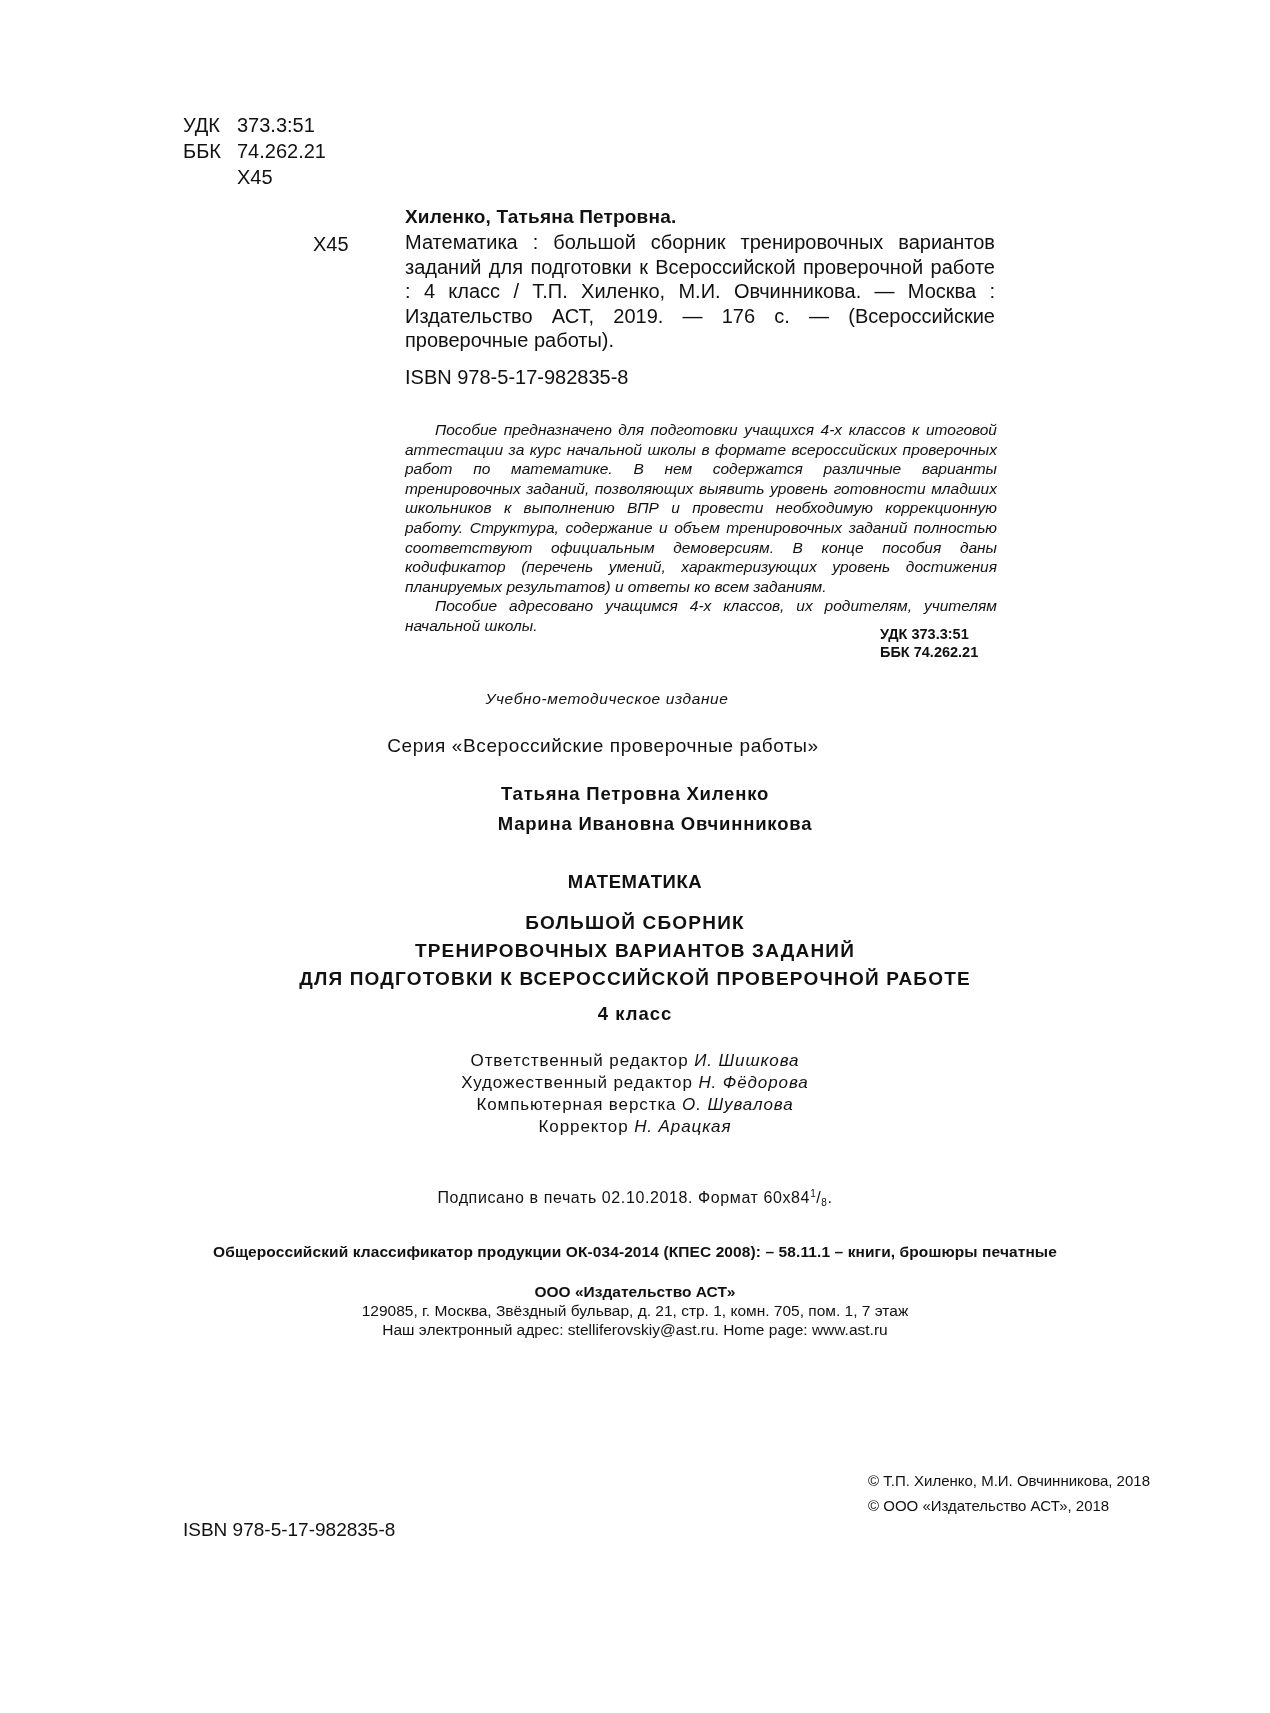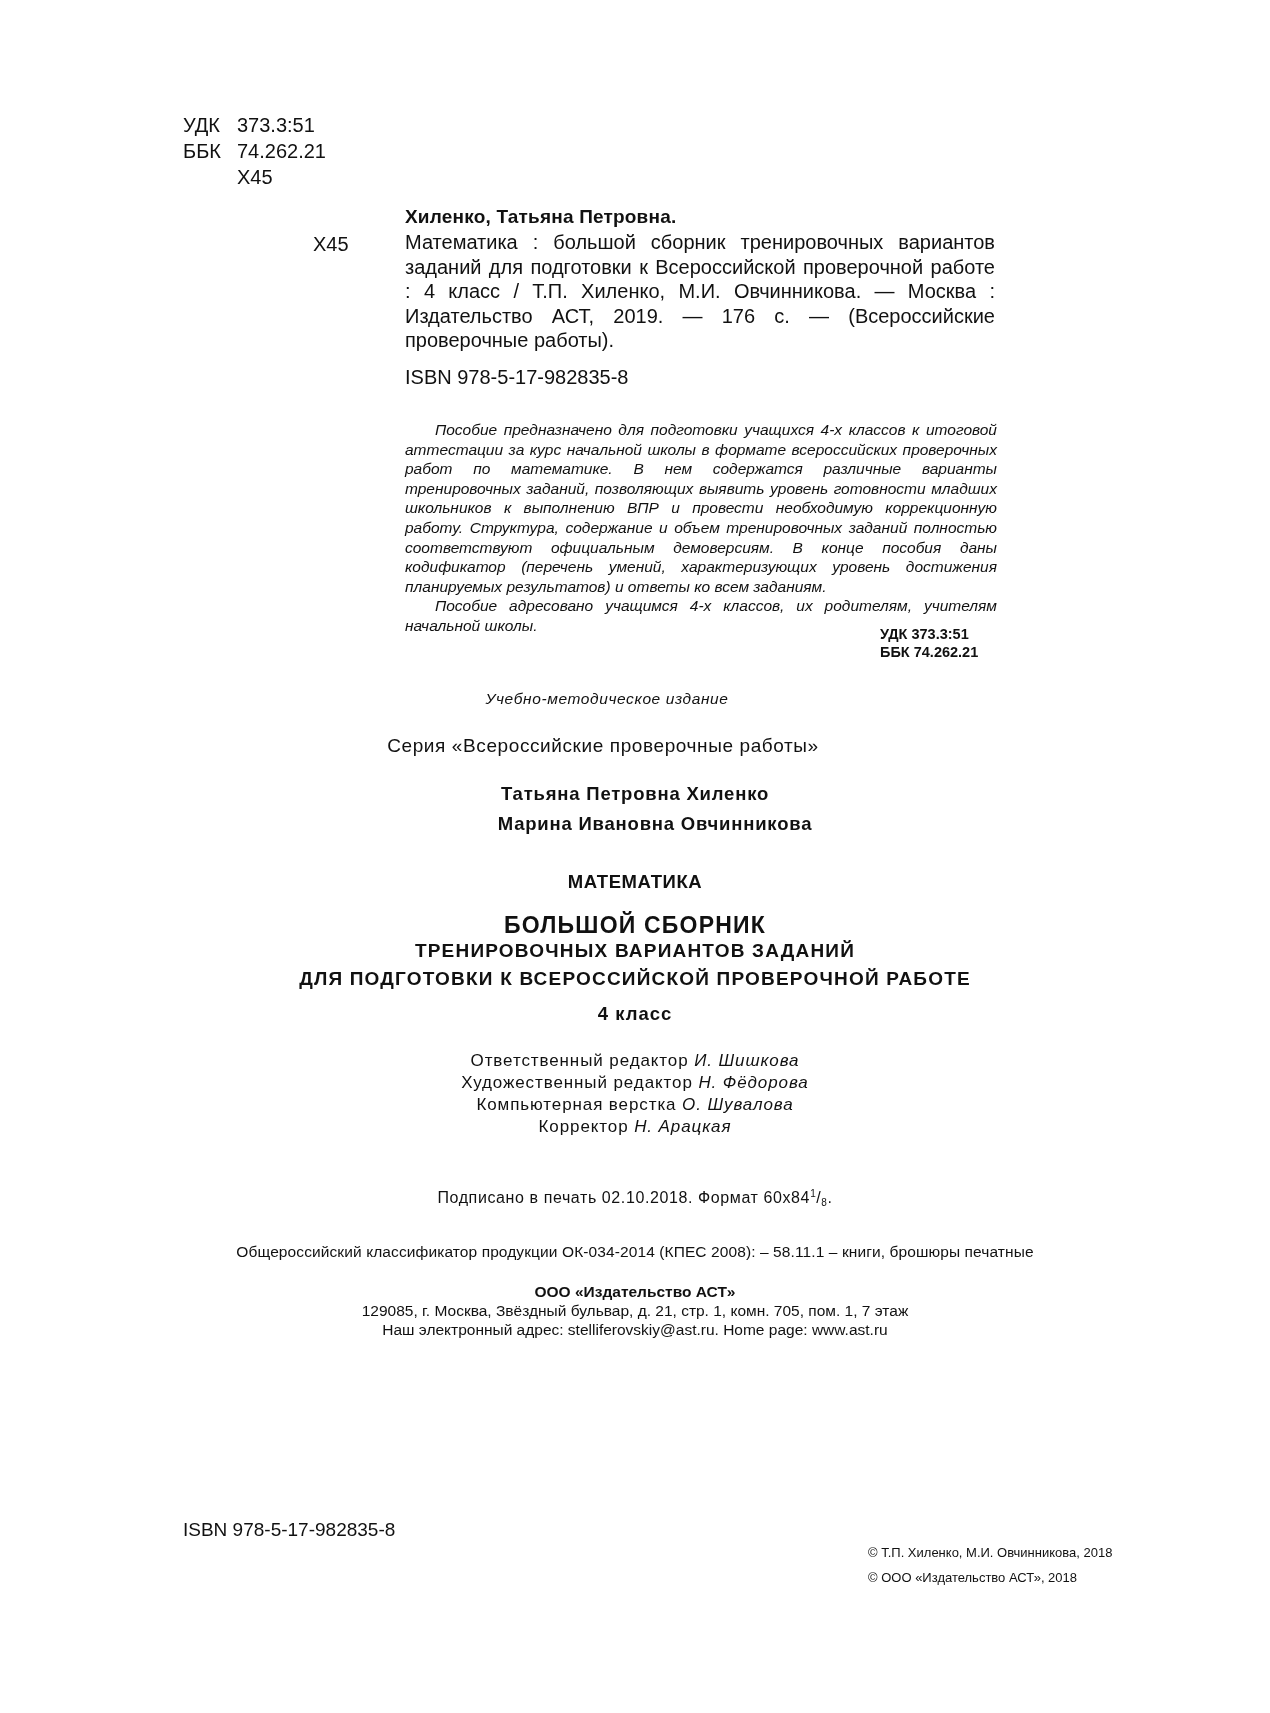--- a/index.html
+++ b/index.html
@@ -20,39 +20,39 @@
   #card-abstract p { margin: 0; text-indent: 30px; }
   #card-codes { left: 880px; top: 625px; font-size: 14.5px; line-height: 18px; font-weight: bold; text-align: left; }
 
   
   .centerline { left: 0; width: 1270px; text-align: center; }
   #ed-type { top: 690px; font-size: 15.5px; font-style: italic; letter-spacing: 0.6px; left: -28px; }
   #series { top: 735px; font-size: 19px; letter-spacing: 0.6px; left: -32px; }
   #auth1 { top: 783px; font-size: 18.5px; font-weight: bold; letter-spacing: 0.8px; }
   #auth2 { top: 813px; font-size: 18.5px; font-weight: bold; letter-spacing: 0.8px; padding-left: 20px; }
   #subject { top: 871px; font-size: 18.5px; font-weight: bold; letter-spacing: 0.6px; }
-  #title1 { top: 912px; font-size: 23px; font-weight: bold; letter-spacing: 1.2px; }
+  #title1 { top: 912px; font-size: 19px; font-weight: bold; letter-spacing: 1.2px; }
   #title2 { top: 940px; font-size: 19px; font-weight: bold; letter-spacing: 1.2px; }
   #title3 { top: 968px; font-size: 19px; font-weight: bold; letter-spacing: 1.2px; }
   #grade { top: 1003px; font-size: 18.5px; font-weight: bold; letter-spacing: 1px; }
 
   #staff { top: 1050px; font-size: 17px; line-height: 22px; letter-spacing: 0.9px; }
   #staff .name { font-style: italic; }
 
   #print { top: 1183px; font-size: 16px; line-height: 22px; letter-spacing: 0.6px; }
   #print sup { font-size: 10px; vertical-align: 6px; }
   #print sub { font-size: 10px; vertical-align: -3px; }
 
-  #okp { top: 1243px; font-size: 15.5px; letter-spacing: 0.1px; }
+  #okp { top: 1243px; font-size: 15.5px; letter-spacing: 0.1px; font-weight: bold; }
   #publisher { top: 1283px; font-size: 15.5px; font-weight: bold; }
   #address { top: 1302px; font-size: 15.5px; }
   #web { top: 1321px; font-size: 15.5px; }
 
   #isbn-bottom { left: 183px; top: 1519px; font-size: 19px; }
-  #copyright { left: 868px; top: 1540px; font-size: 13px; line-height: 25px; }
+  #copyright { left: 868px; top: 1468px; font-size: 15px; line-height: 25px; }
 </style>
 </head>
 <body>
 
 <div id="cls" class="abs">
   <div class="row">
       <span class="k">УДК</span>
       <span>373.3:51</span>
     </div>
   <div class="row">

